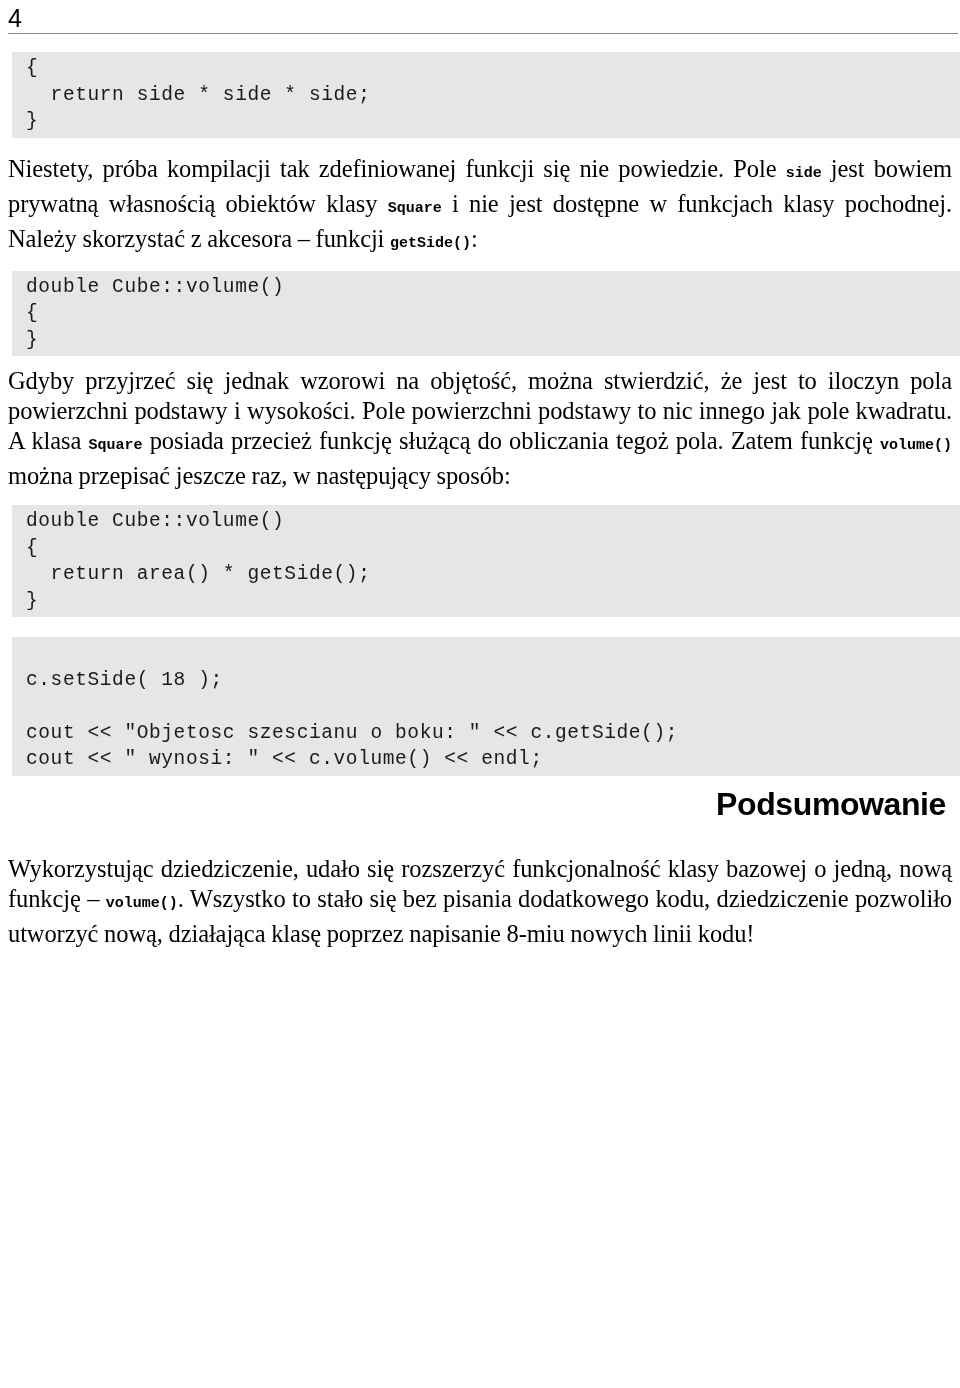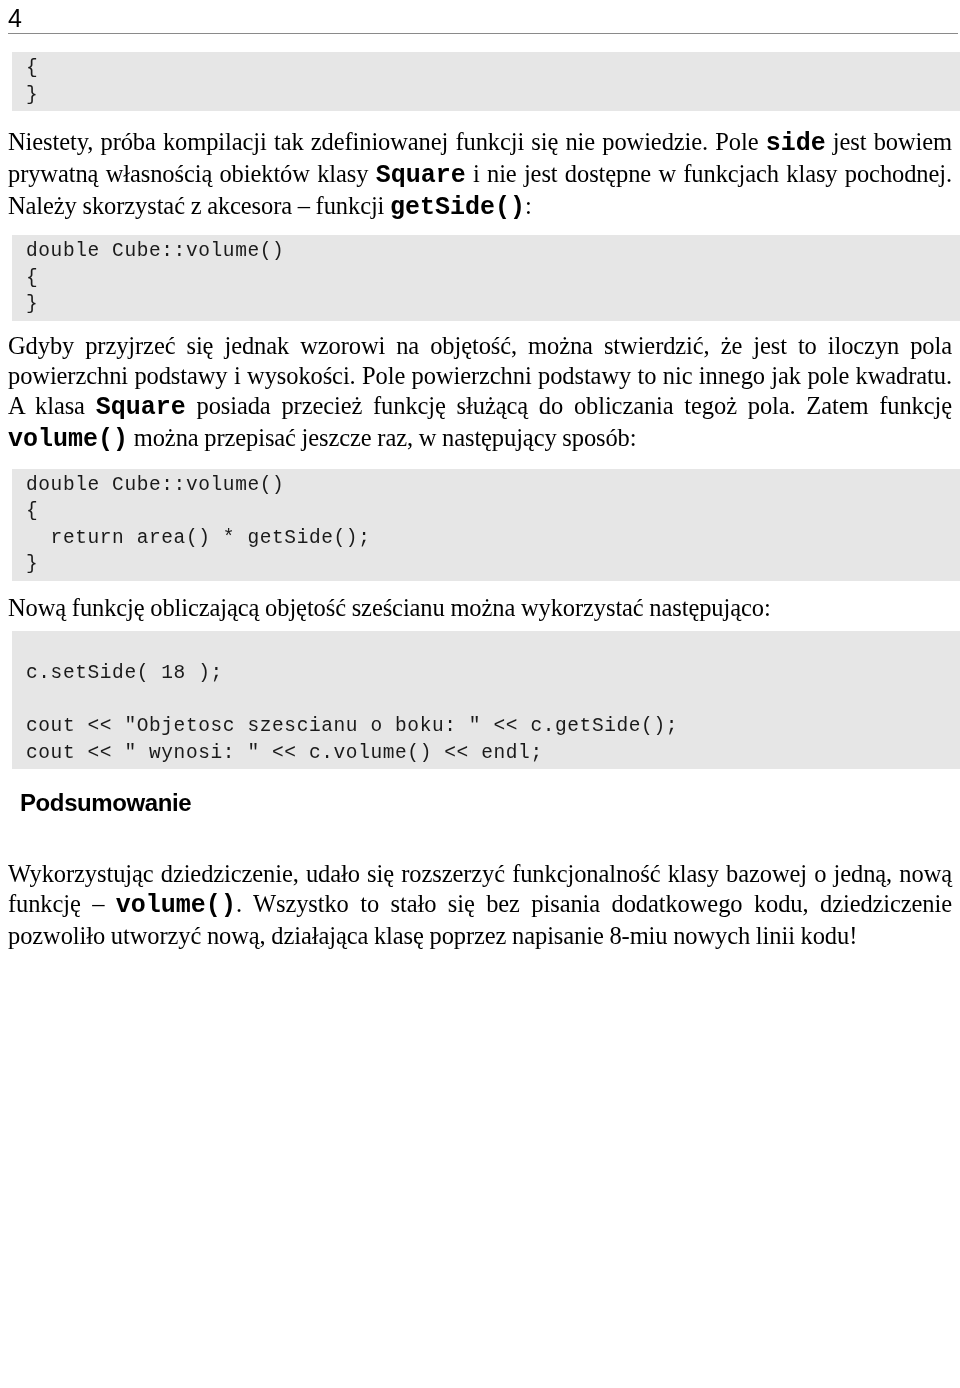--- a/index.html
+++ b/index.html
@@ -79,34 +79,35 @@
     -webkit-hyphens: none;
     hyphens: none;
   }
   p.body-text.no-justify {
     text-align: left;
   }
 
   code.inline {
     font-family: "Liberation Mono", "DejaVu Sans Mono", monospace;
     font-weight: bold;
-    font-size: 25px;
+    font-size: 15px;
     letter-spacing: 0px;
     white-space: pre;
   }
 
   
   h2.sub-heading {
     font-family: "Liberation Sans", "DejaVu Sans", sans-serif;
-    font-size: 24px;
+    font-size: 32px;
     font-weight: bold;
     line-height: 28px;
-    margin: 12px;
+    margin: 6px;
     padding: 0;
     letter-spacing: -0.4px;
+    text-align: right;
   }
   h1.section-heading {
     font-family: "Liberation Sans", "DejaVu Sans", sans-serif;
     font-size: 39px;
     font-weight: bold;
     line-height: 44px;
     margin: 0;
     padding: 0;
     letter-spacing: -1.0px;
   }
@@ -125,41 +126,40 @@
 
   <div class="page-header">
     <div class="page-number">4</div>
     <div class="header-rule"></div>
   </div>
 
   <div class="sp-18"></div>
 
   <div class="content">
 
-    <div class="code-block"><span class="code-line">{</span><span class="code-line">}</span></div>
+    <div class="code-block"><span class="code-line">{</span><span class="code-line">  return side * side * side;</span><span class="code-line">}</span></div>
 
     <div class="sp-16"></div>
 
     <p class="body-text">Niestety, próba kompilacji tak zdefiniowanej funkcji się nie powiedzie. Pole <code class="inline">side</code> jest bowiem prywatną własnością obiektów klasy <code class="inline">Square</code> i nie jest dostępne w funkcjach klasy pochodnej. Należy skorzystać z akcesora – funkcji <code class="inline">getSide()</code>:</p>
 
     <div class="sp-12"></div>
 
     <div class="code-block"><span class="code-line">double Cube::volume()</span><span class="code-line">{</span><span class="code-line">}</span></div>
 
     <div class="sp-10"></div>
 
     <p class="body-text">Gdyby przyjrzeć się jednak wzorowi na objętość, można stwierdzić, że jest to iloczyn pola powierzchni podstawy i wysokości. Pole powierzchni podstawy to nic innego jak pole kwadratu. A klasa <code class="inline">Square</code> posiada przecież funkcję służącą do obliczania tegoż pola. Zatem funkcję <code class="inline">volume()</code> można przepisać jeszcze raz, w następujący sposób:</p>
 
     <div class="sp-14"></div>
 
     <div class="code-block"><span class="code-line">double Cube::volume()</span><span class="code-line">{</span><span class="code-line">  return area() * getSide();</span><span class="code-line">}</span></div>
 
     <div class="sp-12"></div>
 
-    <p class="body-text no-justify">Nową funkcję obliczającą objętość sześcianu można wykorzystać następująco:</p>
 
     <div class="sp-8"></div>
 
     <div class="code-block"><span class="code-line">&nbsp;</span><span class="code-line">c.setSide( 18 );</span><span class="code-line">&nbsp;</span><span class="code-line">cout &lt;&lt; "Objetosc szescianu o boku: " &lt;&lt; c.getSide();</span><span class="code-line">cout &lt;&lt; " wynosi: " &lt;&lt; c.volume() &lt;&lt; endl;</span></div>
 
     <div class="sp-8"></div>
 
     <h2 class="sub-heading">Podsumowanie</h2>
 
     <div class="sp-12"></div>

